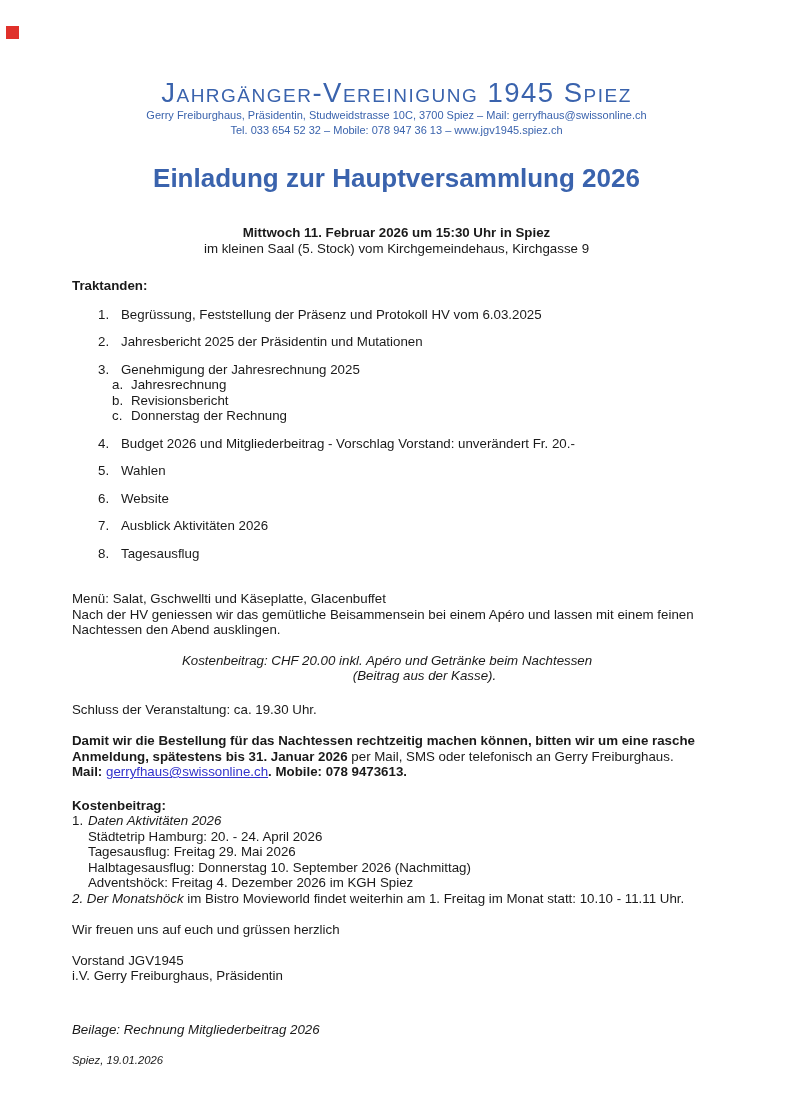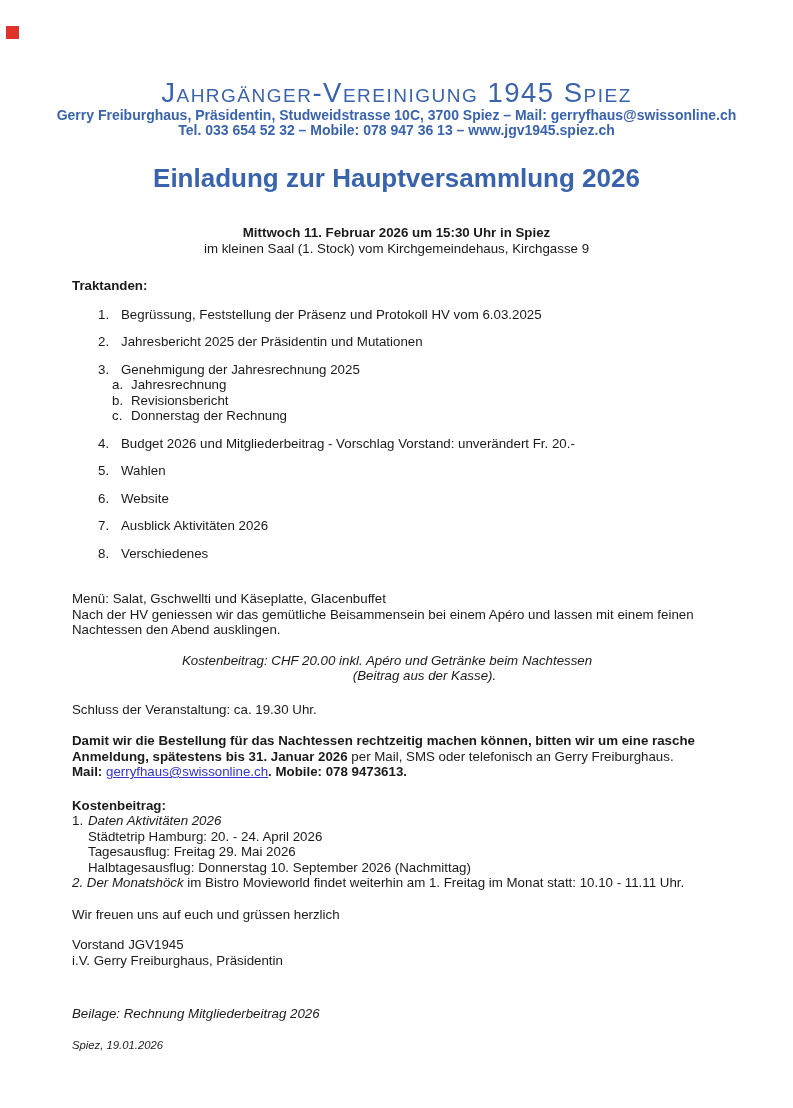--- a/index.html
+++ b/index.html
@@ -17,21 +17,21 @@
     color:var(--text);
     font-size:13.3px;line-height:15.5px;
     overflow:hidden;
   }
   .red-marker{position:absolute;left:6px;top:26px;width:13px;height:13px;background:var(--marker);}
   .letterhead{padding-top:78px;text-align:center;color:var(--accent);}
   .org-name{
     font-size:27.5px;line-height:30px;font-weight:400;
     font-variant:small-caps;letter-spacing:1.5px;
   }
-  .org-sub{font-size:14px;line-height:14.5px;font-weight:bold;}
+  .org-sub{font-size:11px;line-height:14.5px;}
   .doc-title{
     text-align:center;color:var(--accent);
     font-size:26px;line-height:22px;font-weight:bold;
     margin:30px 0 0 0;
   }
   .event-block{text-align:center;margin-top:36px;}
   .event-date{font-weight:bold;}
   .content{margin:0 91px 0 72px;}
   .section-agenda{margin-top:22px;}
   .section-heading{font-weight:bold;}
@@ -68,21 +68,21 @@
   <header class="letterhead">
     <div class="org-name">Jahrgänger-Vereinigung 1945 Spiez</div>
     <div class="org-sub">Gerry Freiburghaus, Präsidentin, Studweidstrasse 10C, 3700 Spiez – Mail: gerryfhaus@swissonline.ch</div>
     <div class="org-sub">Tel. 033 654 52 32 – Mobile: 078 947 36 13 – www.jgv1945.spiez.ch</div>
   </header>
 
   <h1 class="doc-title">Einladung zur Hauptversammlung 2026</h1>
 
   <div class="event-block">
     <div class="event-date">Mittwoch 11. Februar 2026 um 15:30 Uhr in Spiez</div>
-    <div class="event-location">im kleinen Saal (1. Stock) vom Kirchgemeindehaus, Kirchgasse 9</div>
+    <div class="event-location">im kleinen Saal (5. Stock) vom Kirchgemeindehaus, Kirchgasse 9</div>
   </div>
 
   <div class="content">
 
     <section class="section-agenda">
       <div class="section-heading">Traktanden:</div>
       <div class="agenda-list">
 
         <div class="agenda-row agenda-gap">
           <span class="num">1.</span>
@@ -128,21 +128,21 @@
           <span class="txt">Website</span>
         </div>
 
         <div class="agenda-row agenda-gap">
           <span class="num">7.</span>
           <span class="txt">Ausblick Aktivitäten 2026</span>
         </div>
 
         <div class="agenda-row">
           <span class="num">8.</span>
-          <span class="txt">Verschiedenes</span>
+          <span class="txt">Tagesausflug</span>
         </div>
 
       </div>
     </section>
 
     <div class="para-block">
       <div>Menü: Salat, Gschwellti und Käseplatte, Glacenbuffet</div>
       <div>Nach der HV geniessen wir das gemütliche Beisammensein bei einem Apéro und lassen mit einem feinen Nachtessen den Abend ausklingen.</div>
     </div>
 
@@ -157,20 +157,21 @@
 
     <section class="info-section">
       <div class="section-heading">Kostenbeitrag:</div>
       <div class="info-row">
         <span class="info-num">1.</span>
         <span class="italic">Daten Aktivitäten 2026</span>
       </div>
       <div class="info-sub">Städtetrip Hamburg: 20. - 24. April 2026</div>
       <div class="info-sub">Tagesausflug: Freitag 29. Mai 2026</div>
       <div class="info-sub">Halbtagesausflug: Donnerstag 10. September 2026 (Nachmittag)</div>
+      <div class="info-sub">Adventshöck: Freitag 4. Dezember 2026 im KGH Spiez</div>
       <div><span class="italic">2. Der Monatshöck</span><span> im Bistro Movieworld findet weiterhin am 1. Freitag im Monat statt: 10.10 - 11.11 Uhr.</span></div>
     </section>
 
     <div class="closing-greeting">Wir freuen uns auf euch und grüssen herzlich</div>
 
     <div class="signature-block">
       <div>Vorstand JGV1945</div>
       <div>i.V. Gerry Freiburghaus, Präsidentin</div>
     </div>
 

